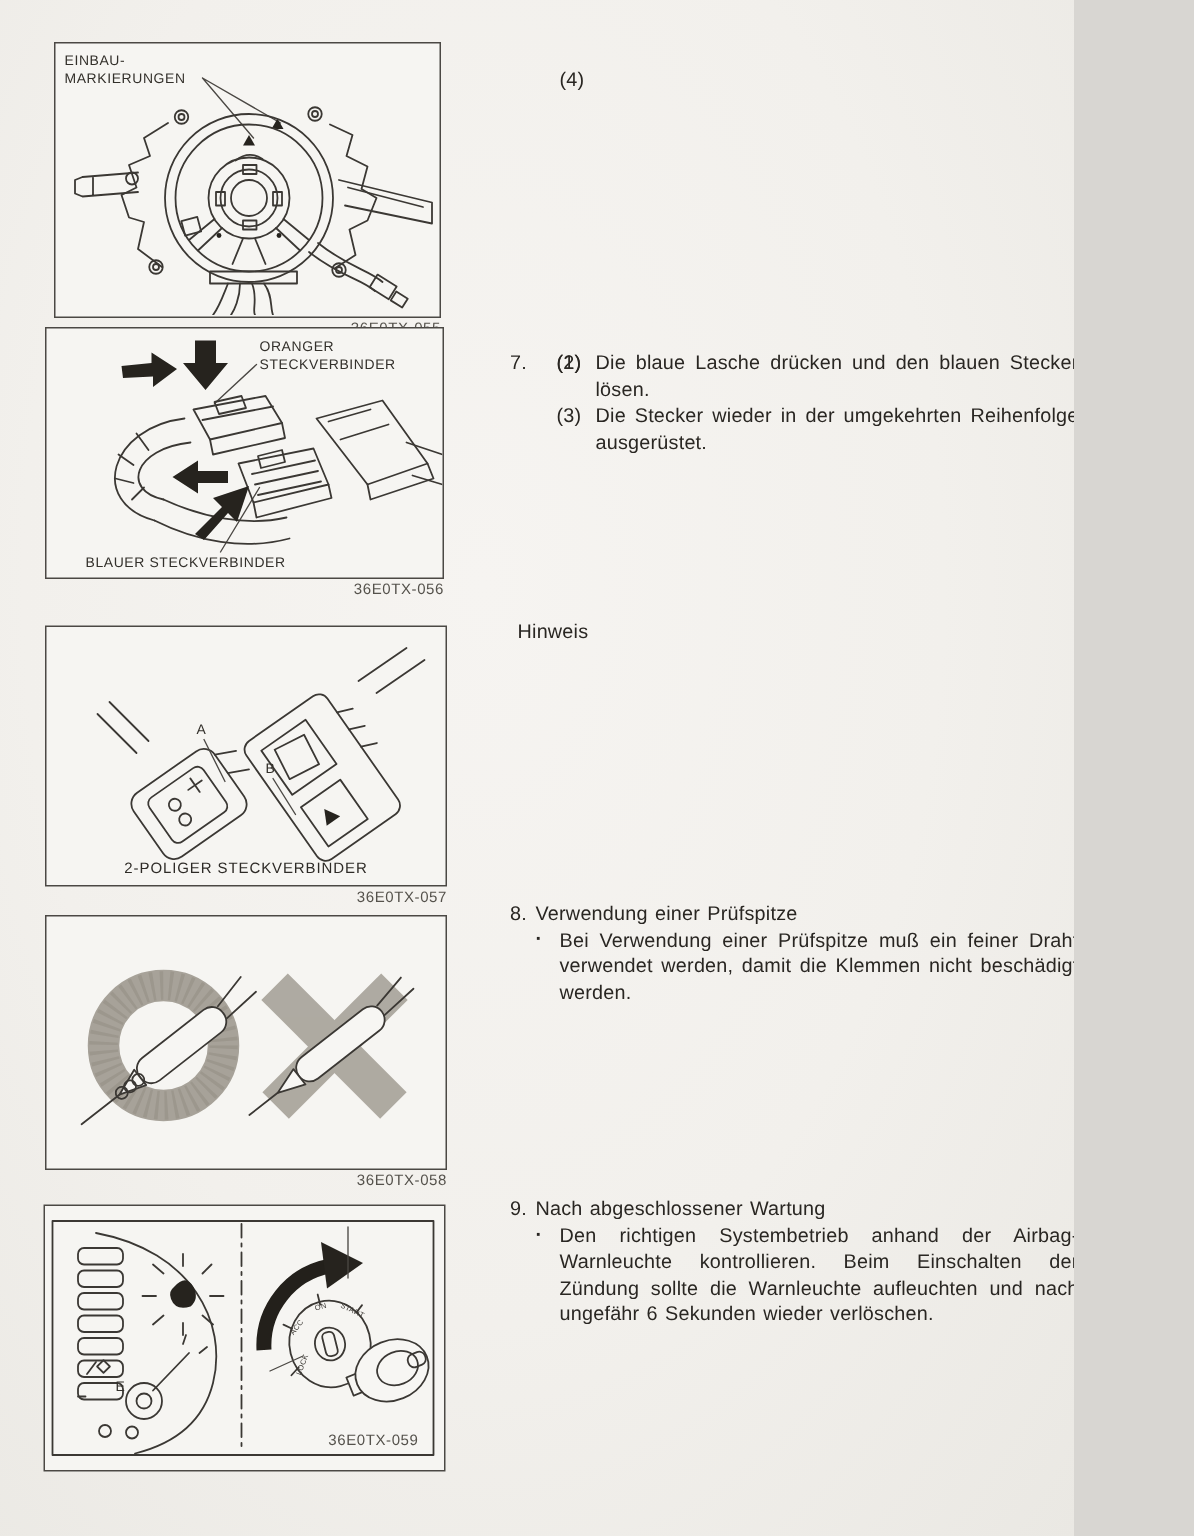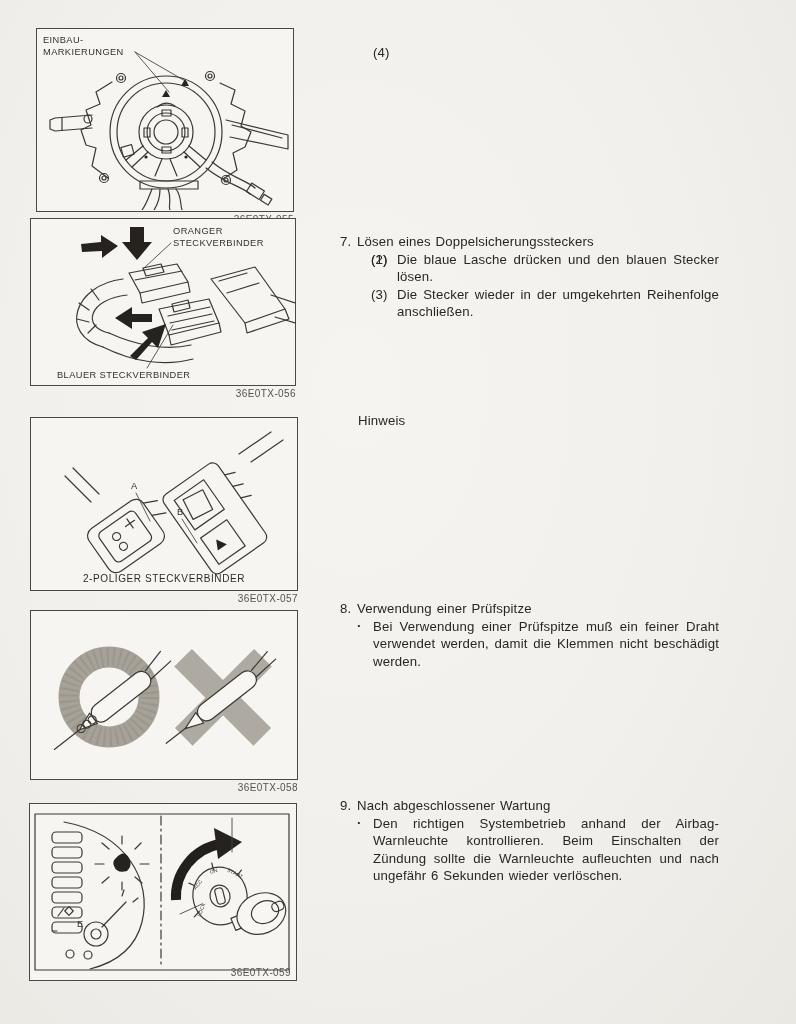--- a/index.html
+++ b/index.html
@@ -1,32 +1,32 @@
 <!DOCTYPE html>
 <html><head>
 <meta charset="utf-8">
 <style>
   html,body{margin:0;padding:0;background:#d8d6d2;}
   .page{
-    position:relative;width:796px;height:1024px;overflow:hidden;
+    position:relative;width:716px;height:1024px;overflow:hidden;
     background:radial-gradient(ellipse at 45% 38%, #f6f4f1 0%, #f2f0ec 55%, #eae8e3 100%);
     font-family:"Liberation Sans","DejaVu Sans",sans-serif;
     color:#2a2723;
   }
   
   .fig{position:absolute;}
   .fig .box{
     position:relative;border:1.3px solid #4b4844;background:#f6f5f2;
     box-sizing:border-box;overflow:hidden;
   }
   .fig .code{
     margin-top:2px;text-align:right;font-size:10px;color:#55524c;
     letter-spacing:.4px;
   }
-  .fig .code.inside{position:absolute;right:5px;bottom:2px;margin:0;}
+  .fig .code.inside{position:absolute;right:5px;bottom:2px;margin:12px;}
   svg{display:block;}
   .ln{fill:none;stroke:#3b3834;stroke-width:1.2;stroke-linecap:round;stroke-linejoin:round;}
   .lnthin{fill:none;stroke:#4b4844;stroke-width:.9;stroke-linecap:round;}
   .fl{fill:#26231e;stroke:none;}
   .wh{fill:#f7f6f3;stroke:#3b3834;stroke-width:1.2;stroke-linejoin:round;}
   .lbl{font-size:9.3px;fill:#33302b;letter-spacing:.4px;}
   .cap{font-size:10px;fill:#2e2b27;letter-spacing:.6px;}
   .tiny{font-size:5px;fill:#3b3834;letter-spacing:.2px;}
   
   .txt{
@@ -34,21 +34,21 @@
     text-align:justify;letter-spacing:.15px;word-spacing:1px;
   }
   .hang{position:relative;padding-left:25px;}
   .hang>.n{position:absolute;left:0;top:0;}
   .sec-h{position:relative;padding-left:17px;}
   .sec-h>.n{position:absolute;left:0;top:0;}
   .bullet{position:relative;padding-left:33px;}
   .bullet::before{content:"\00B7";position:absolute;left:17px;top:-1px;font-weight:700;}
   .step{position:relative;padding-left:57px;}
   .step>.n{position:absolute;left:31px;top:0;}
-  .note-title{margin-left:18px;}
+  .note-title{margin-left:5px;}
 </style>
 </head>
 <body>
 
 <div class="page">
 
   <div class="fig" style="left:36px;top:28px;width:258px">
     <div class="box" style="height:184px">
       <svg viewBox="0 0 256 181" width="256" height="181">
         <text class="lbl" x="6" y="14">EINBAU-</text>
@@ -264,30 +264,30 @@
   </div>
 
   <div class="txt" style="left:373px;top:44px;width:334px">
     <div class="hang">
       <span class="n">(4)</span>
     </div>
   </div>
 
   <div class="txt" style="left:340px;top:233px;width:379px">
     <div class="sec-h">
-      <span class="n">7.</span><span>Lösen eines Doppelsicherungssteckers</span>
+      <span class="n">7.</span>
     </div>
     <div class="step">
       <span class="n">(1)</span>
     </div>
     <div class="step">
       <span class="n">(2)</span><span>Die blaue Lasche drücken und den blauen Stecker lösen.</span>
     </div>
     <div class="step">
-      <span class="n">(3)</span><span>Die Stecker wieder in der umgekehrten Reihenfolge anschließen.</span>
+      <span class="n">(3)</span><span>Die Stecker wieder in der umgekehrten Reihenfolge ausgerüstet.</span>
     </div>
   </div>
 
   <div class="txt" style="left:340px;top:412px;width:379px">
     <div class="note-title">Hinweis</div>
   </div>
 
   <div class="txt" style="left:340px;top:600px;width:379px">
     <div class="sec-h">
       <span class="n">8.</span><span>Verwendung einer Prüfspitze</span>

